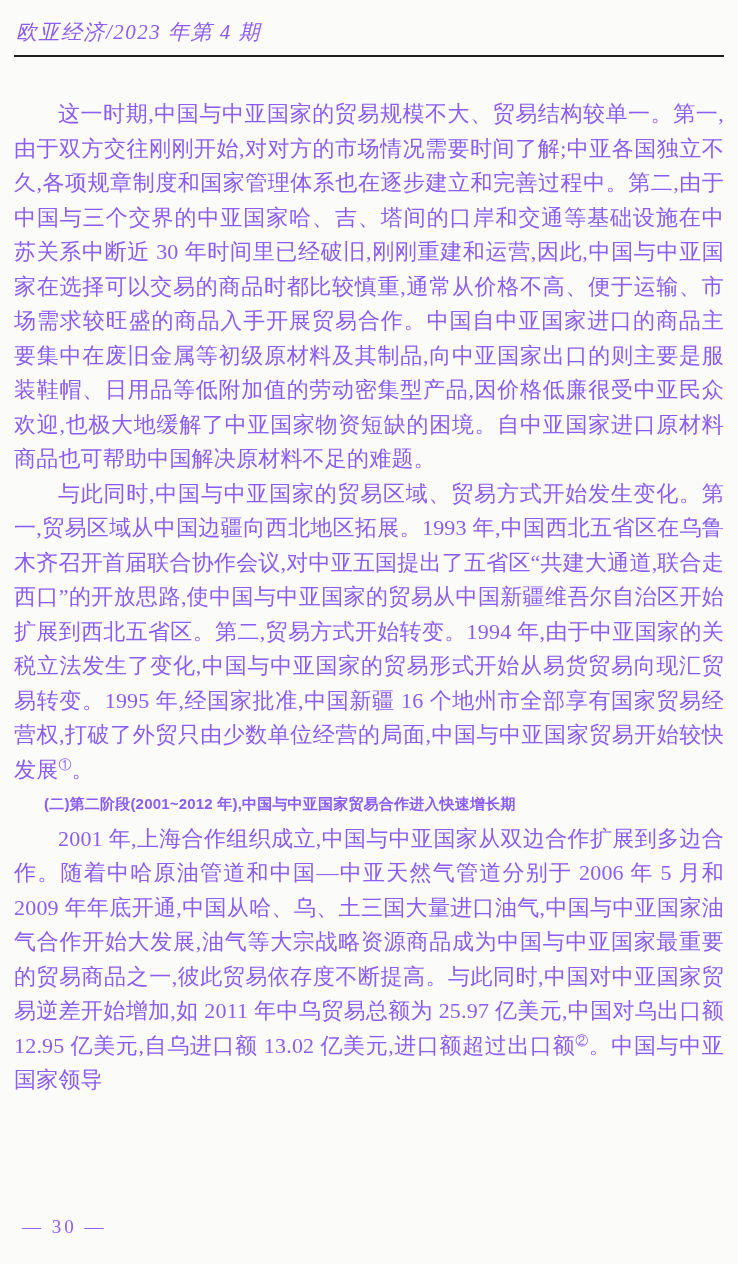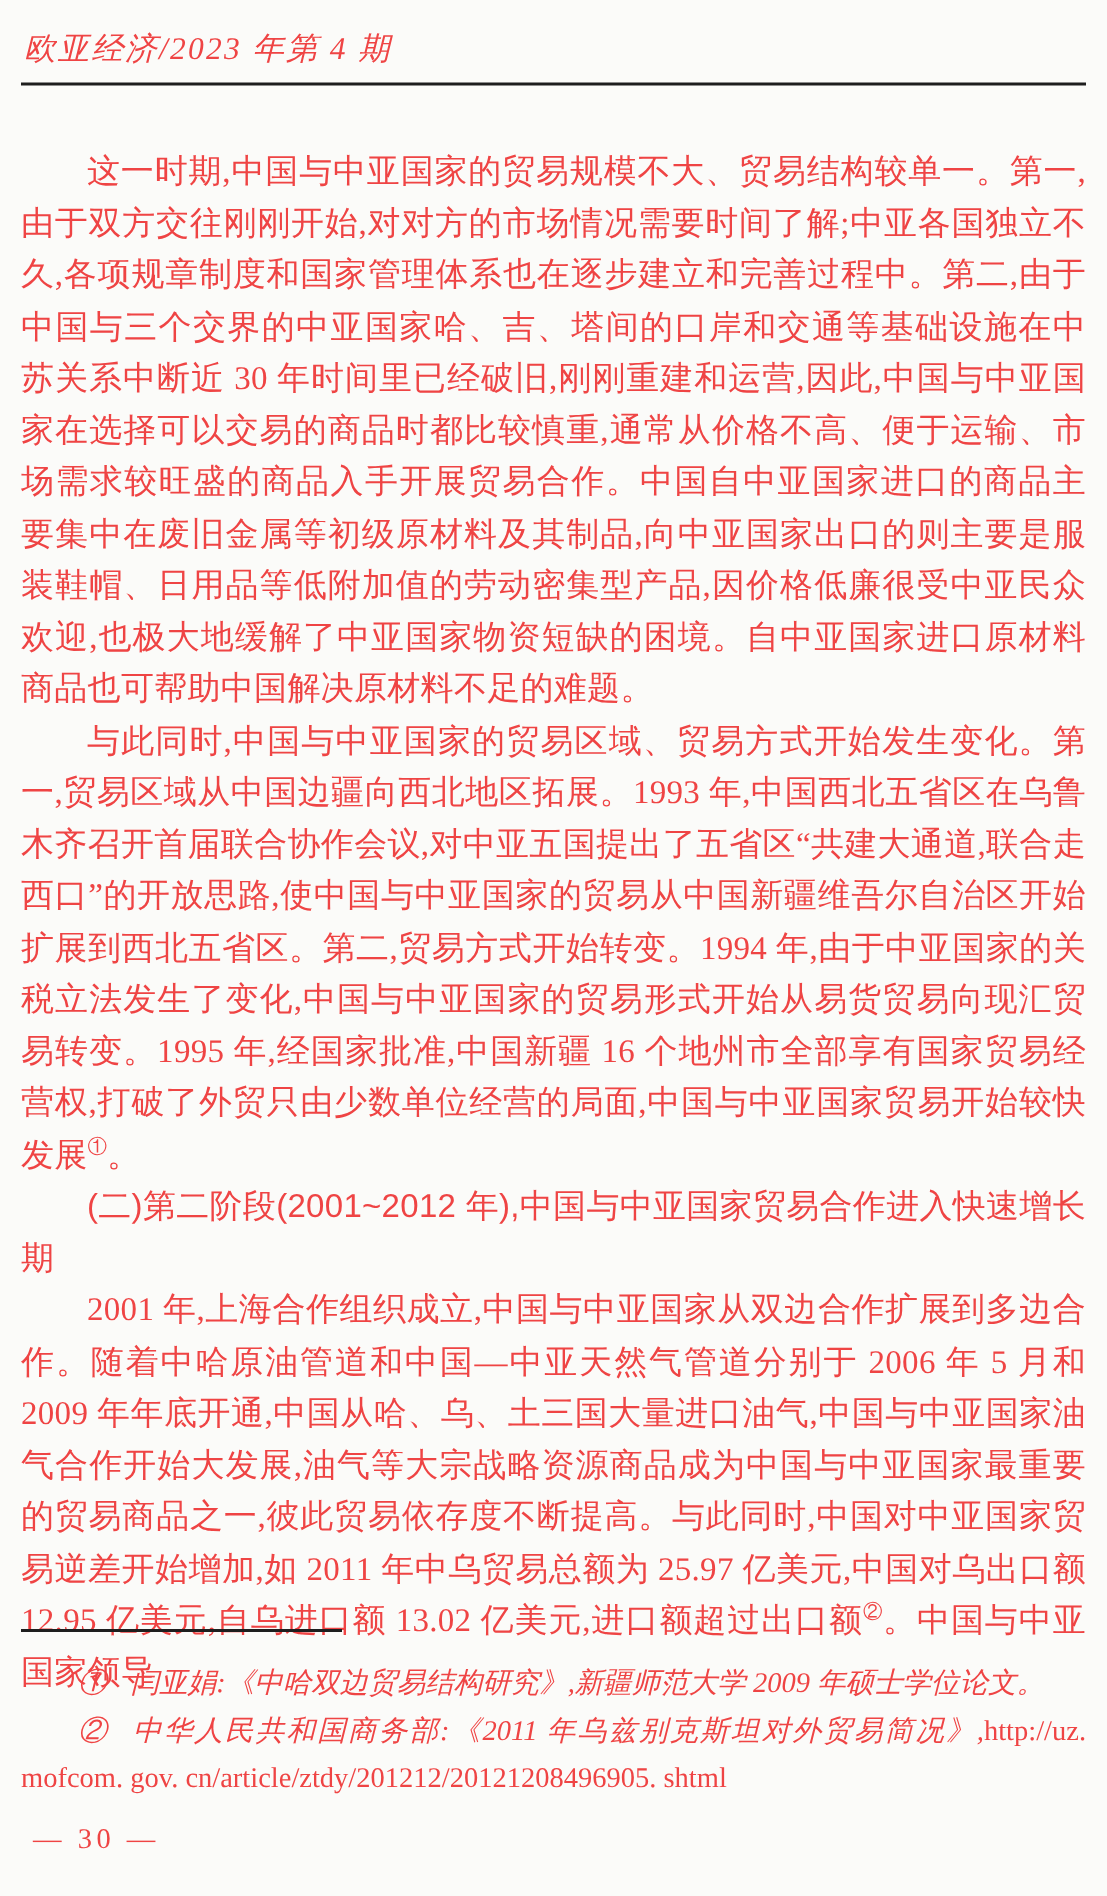--- a/index.html
+++ b/index.html
@@ -6,21 +6,21 @@
     margin: 0;
     padding: 0;
     background: #fbfbf9;
   }
   .page {
     position: relative;
     width: 738px;
     height: 1264px;
     box-sizing: border-box;
     background: #fbfbf9;
-    color: #ef4444;
+    color: #8b5cf6;
     font-family: "Liberation Serif", "DejaVu Serif", serif;
     overflow: hidden;
     padding: 16px 14px 0 14px;
   }
   
   .journal-header {
     font-style: italic;            
     font-size: 21px;
     letter-spacing: 1.5px;
     padding: 2px 0 9px 2px;
@@ -36,23 +36,23 @@
     text-align: justify;
   }
   .para {
     margin: 0;
     font-size: 22px;
     line-height: 34.5px;
     text-indent: 2em;
     letter-spacing: 0.2px;
   }
   .para.heading {
-    font-weight: 400;
+    font-weight: 700;
     font-family: "Liberation Sans", "DejaVu Sans", sans-serif;
-    font-size: 22px;
+    font-size: 15px;
   }
   .fn-ref {
     font-size: 13px;
     line-height: 0;
     vertical-align: super;
     letter-spacing: 0;
   }
   
   .footnote-block {
     position: absolute;
@@ -102,25 +102,18 @@
     <hr class="header-rule">
   </header>
 
   <main class="article-body" id="article-body">
       <p class="para body"><span>这一时期,中国与中亚国家的贸易规模不大、贸易结构较单一。第一,由于双方交往刚刚开始,对对方的市场情况需要时间了解;中亚各国独立不久,各项规章制度和国家管理体系也在逐步建立和完善过程中。第二,由于中国与三个交界的中亚国家哈、吉、塔间的口岸和交通等基础设施在中苏关系中断近 30 年时间里已经破旧,刚刚重建和运营,因此,中国与中亚国家在选择可以交易的商品时都比较慎重,通常从价格不高、便于运输、市场需求较旺盛的商品入手开展贸易合作。中国自中亚国家进口的商品主要集中在废旧金属等初级原材料及其制品,向中亚国家出口的则主要是服装鞋帽、日用品等低附加值的劳动密集型产品,因价格低廉很受中亚民众欢迎,也极大地缓解了中亚国家物资短缺的困境。自中亚国家进口原材料商品也可帮助中国解决原材料不足的难题。</span></p>
       <p class="para body"><span>与此同时,中国与中亚国家的贸易区域、贸易方式开始发生变化。第一,贸易区域从中国边疆向西北地区拓展。1993 年,中国西北五省区在乌鲁木齐召开首届联合协作会议,对中亚五国提出了五省区“共建大通道,联合走西口”的开放思路,使中国与中亚国家的贸易从中国新疆维吾尔自治区开始扩展到西北五省区。第二,贸易方式开始转变。1994 年,由于中亚国家的关税立法发生了变化,中国与中亚国家的贸易形式开始从易货贸易向现汇贸易转变。1995 年,经国家批准,中国新疆 16 个地州市全部享有国家贸易经营权,打破了外贸只由少数单位经营的局面,中国与中亚国家贸易开始较快发展</span><sup class="fn-ref">①</sup><span>。</span></p>
       <p class="para heading"><span>(二)第二阶段(2001~2012 年),中国与中亚国家贸易合作进入快速增长期</span></p>
       <p class="para body"><span>2001 年,上海合作组织成立,中国与中亚国家从双边合作扩展到多边合作。随着中哈原油管道和中国—中亚天然气管道分别于 2006 年 5 月和 2009 年年底开通,中国从哈、乌、土三国大量进口油气,中国与中亚国家油气合作开始大发展,油气等大宗战略资源商品成为中国与中亚国家最重要的贸易商品之一,彼此贸易依存度不断提高。与此同时,中国对中亚国家贸易逆差开始增加,如 2011 年中乌贸易总额为 25.97 亿美元,中国对乌出口额 12.95 亿美元,自乌进口额 13.02 亿美元,进口额超过出口额</span><sup class="fn-ref">②</sup><span>。中国与中亚国家领导</span></p>
     </main>
 
-  <section class="footnote-block">
-    <hr class="footnote-sep">
-    <div class="footnotes" id="footnotes">
-        <p class="footnote"><span class="fn-marker">①</span><span>闫亚娟:《中哈双边贸易结构研究》,新疆师范大学 2009 年硕士学位论文。</span></p>
-        <p class="footnote"><span class="fn-marker">②</span><span>中华人民共和国商务部:《2011 年乌兹别克斯坦对外贸易简况》,</span><span class="latin">http://uz. mofcom. gov. cn/article/ztdy/201212/20121208496905. shtml</span></p>
-      </div>
-  </section>
 
   <footer>
     <div class="page-number">— 30 —</div>
   </footer>
 
 </div>
 
 </body></html>

